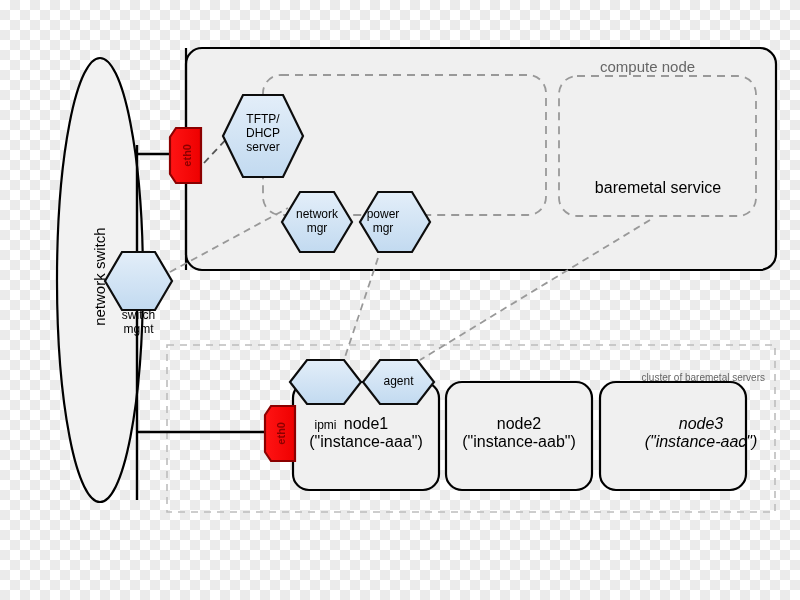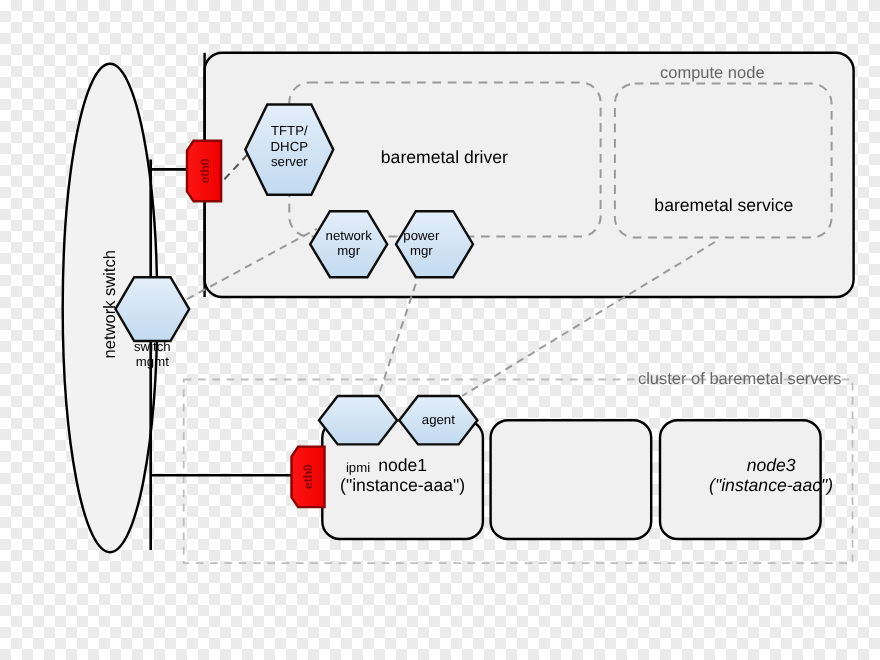--- a/index.html
+++ b/index.html
@@ -106,40 +106,40 @@
     <polygon points="176,128 201,128 201,183 176,183 170,174 170,137" fill="url(#ethGrad)" stroke="#8b0000" stroke-width="2.2"></polygon>
 
     <polygon points="271,406 295,406 295,461 271,461 265,452 265,415" fill="url(#ethGrad)" stroke="#8b0000" stroke-width="2.2"></polygon>
 
   </svg>
 
   <div class="lbl vert" style="left:40px; top:268px; width:120px; font-size:15px; transform:rotate(-90deg);">network switch</div>
 
   <div class="lbl lbl-gray" style="left:600px; top:58px; width:160px; font-size:15px; text-align:left;">compute node</div>
 
-  <div class="lbl" style="left:304px; top:135px; width:200px; font-size:16px;">baremetal driver</div>
 
   <div class="lbl" style="left:580px; top:136px; width:156px; font-size:16px;margin-top:43px;">baremetal service</div>
 
-  <div class="lbl lbl-gray" style="left:515px; top:336px; width:250px; font-size:15px; text-align:right;">cluster of baremetal servers</div>
+  <div class="lbl lbl-gray" style="left:515px; top:372px; width:250px; font-size:10px; text-align:right;">cluster of baremetal servers</div>
 
   <div class="lbl" style="left:223px; top:113px; width:80px; font-size:12px;"><span>TFTP/</span><br><span>DHCP</span><br><span>server</span></div>
 
   <div class="lbl" style="left:282px; top:208px; width:70px; font-size:12px;"><span>network</span><br><span>mgr</span></div>
 
   <div class="lbl" style="left:348px; top:208px; width:70px; font-size:12px;"><span>power</span><br><span>mgr</span></div>
 
   <div class="lbl" style="left:105px; top:267px; width:67px; font-size:12px;margin-top:42px;"><span>switch</span><br><span>mgmt</span></div>
 
   <div class="lbl" style="left:290px; top:375px; width:71px; font-size:12px;margin-top:44px;">ipmi</div>
 
   <div class="lbl" style="left:363px; top:375px; width:71px; font-size:12px;">agent</div>
 
   <div class="lbl lbl-red vert" style="left:162px; top:149px; width:50px; font-size:11px; transform:rotate(-90deg);">eth0</div>
 
   <div class="lbl lbl-red vert" style="left:256px; top:427px; width:50px; font-size:11px; transform:rotate(-90deg);">eth0</div>
 
   <div class="lbl" style="left:293px; top:415px; width:146px; font-size:16px;"><span>node1</span><br><span>("instance-aaa")</span></div>
 
+  <div class="lbl" style="left:446px; top:415px; width:146px; font-size:16px;"><span>node2</span><br><span>("instance-aab")</span></div>
 
   <div class="lbl" style="left:628px; top:415px; width:146px; font-size:16px;font-style:italic;"><span>node3</span><br><span>("instance-aac")</span></div>
 
 </div>
 
 </body></html>

